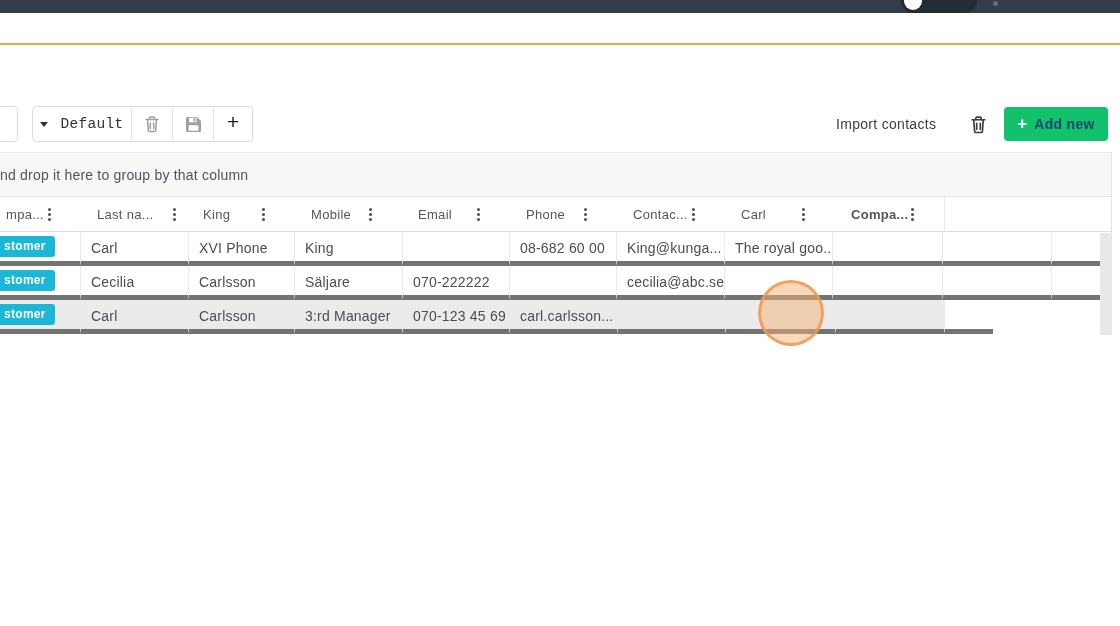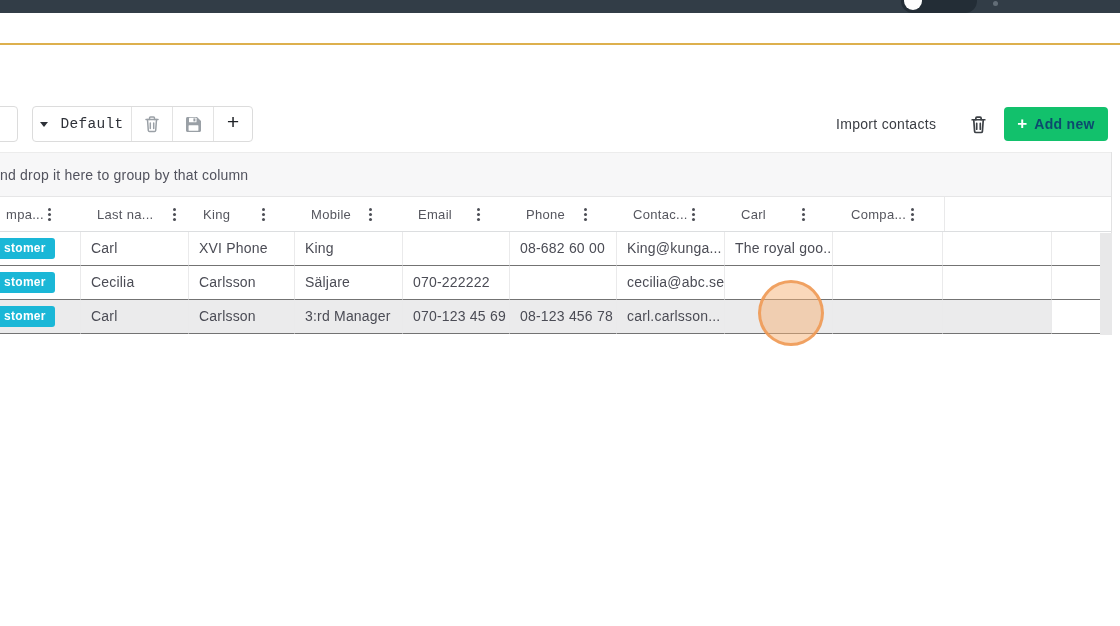--- a/index.html
+++ b/index.html
@@ -40,32 +40,32 @@
   .hrow { height:35px; display:flex; background:#fff; border-bottom:1px solid #dcdee0; }
   .hcell { display:flex; align-items:center; justify-content:space-between; padding:0 30px 0 10px; }
   .hcell.first { padding-left:0; }
   .hlabel { font-size:13px; color:#55565e; letter-spacing:0.3px; white-space:nowrap;margin-left:6px; }
   .kebab { display:block; width:3px; height:13px; position:relative; cursor:pointer; }
   .kebab::before { content:""; position:absolute; left:0; top:0; width:3px; height:3px; border-radius:50%;
     background:#4c4e55; box-shadow:0 5px 0 #4c4e55, 0 10px 0 #4c4e55; }
   .hspacer { flex:1; border-left:1px solid #e9e9ea; }
 
   .row { display:flex; height:34px; }
-  .cell { height:34px; line-height:33px; padding-left:10px; border-right:1px solid #eaeaeb; border-bottom:1px solid #737373;
+  .cell { height:34px; line-height:33px; padding-left:10px; border-right:1px solid #eaeaeb; border-bottom:5px solid #737373;
     font-size:14px; color:#4b4c55; letter-spacing:0.2px; white-space:nowrap; overflow:hidden; background:#fff; }
   .cell.cbadge { display:flex; align-items:center; padding-left:0; overflow:visible; }
   .cell.filler { border-right:none; }
   .row.highlighted .cell { background:#ebebec; }
   .row.highlighted .cell.filler { background:#fff; }
 
   .badge { display:inline-block; margin-left:-14px; padding:4px 9px 4px 18px; background:#1ab7d7; color:#fff;
     font-size:12px; font-weight:600; letter-spacing:0.3px; border-radius:3px; line-height:1.1; }
 
   .c1{width:81px;} .c2{width:108px;} .c3{width:106px;gap:20px;} .c4{width:108px;} .c5{width:107px;}
-  .c6{width:107px;} .c7{width:108px;} .c8{width:108px;text-align:right;} .c9{width:110px;} .c10{width:109px;} .c11{width:48px;}
+  .c6{width:107px;} .c7{width:108px;} .c8{width:108px;text-align:right;} .c9{width:110px;} .c10{width:109px;font-weight:bold;} .c11{width:48px;}
 
   .vscrollbar { position:absolute; left:1100px; top:81px; width:12px; height:102px; background:#e8e8e9; }
 
   
   .click-indicator { position:absolute; left:758px; top:280px; width:66px; height:66px; border-radius:50%;
     background:rgba(245,178,118,0.5); border:3px solid rgba(238,152,82,0.85); }
 
   svg { display:block; }
 </style>
 </head>
@@ -210,21 +210,20 @@
     </div>
 
     <div class="row highlighted">
       <div class="cell c1 cbadge">
           <span class="badge">stomer</span>
         </div>
       <div class="cell c2">Carl</div>
       <div class="cell c3">Carlsson</div>
       <div class="cell c4">3:rd Manager</div>
       <div class="cell c5">070-123 45 69</div>
-      <div class="cell c6">08-123 456 78</div>
       <div class="cell c7">carl.carlsson...</div>
       <div class="cell c8"></div>
       <div class="cell c9"></div>
       <div class="cell c10"></div>
       <div class="cell c11 filler"></div>
     </div>
 
     <div class="vscrollbar"></div>
   </div>
 

